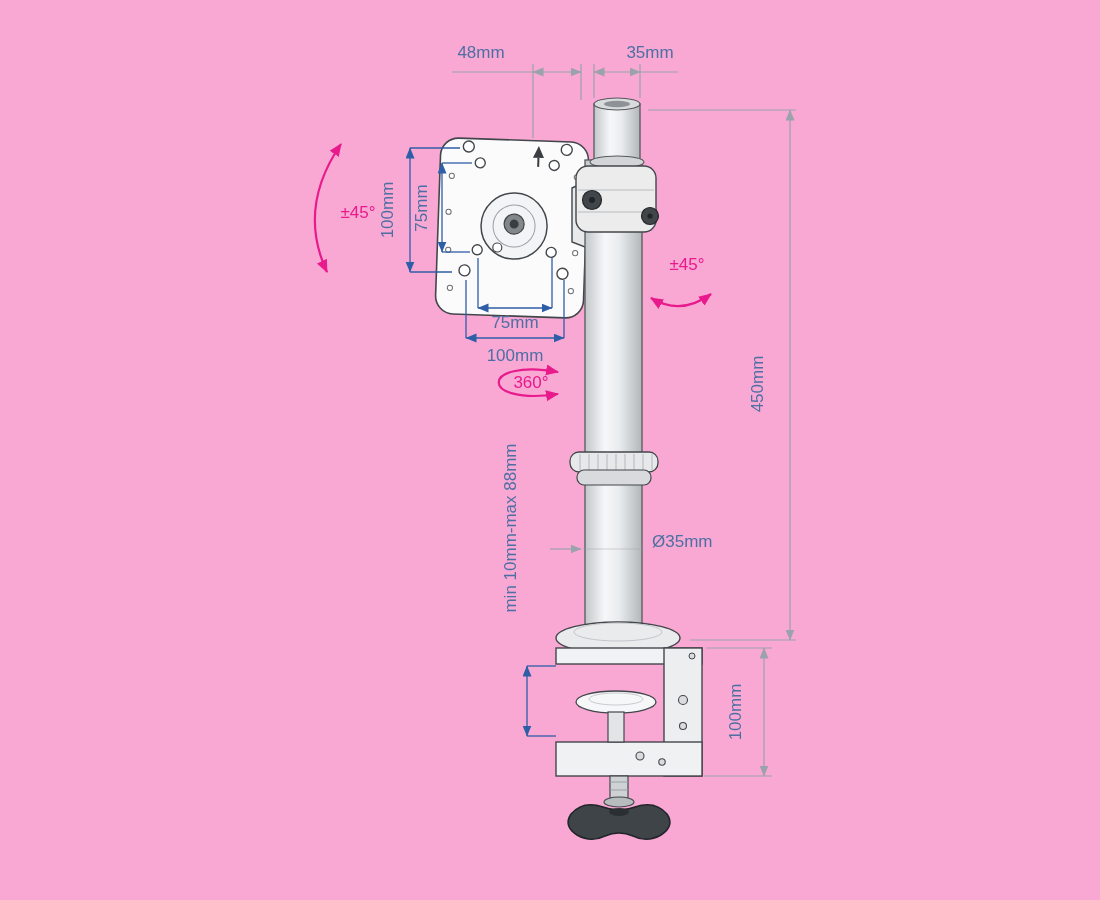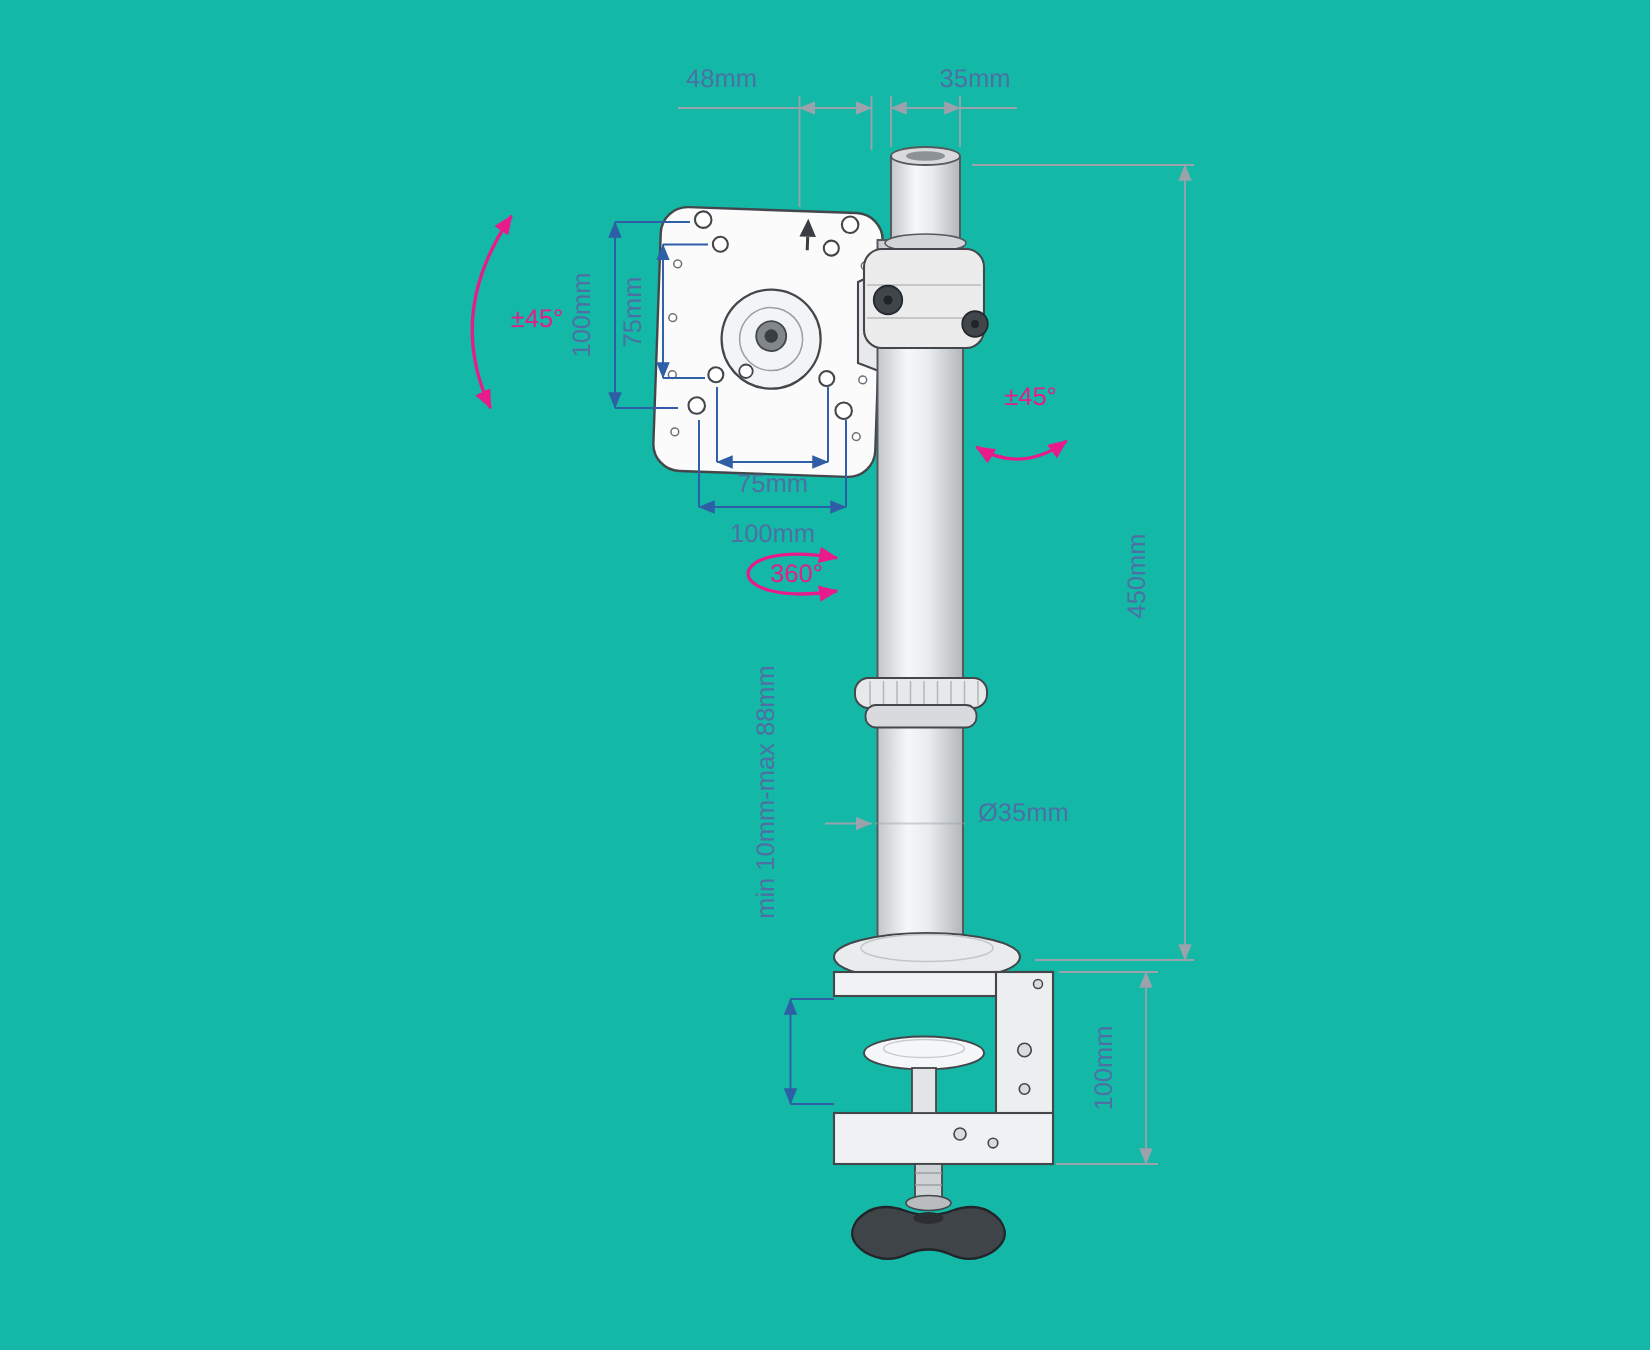--- a/index.html
+++ b/index.html
@@ -1,16 +1,16 @@
 <!DOCTYPE html>
 <html><head>
 <meta charset="utf-8">
 <style>
   html,body{margin:0;padding:0;background:#ffffff;}
-  .stage{width:1100px;height:900px;position:relative;background:#14b8a6;overflow:hidden;}
+  .stage{width:1100px;height:900px;position:relative;background:#f9a8d4;overflow:hidden;}
   svg{display:block;}
   text{font-family:"Liberation Sans", sans-serif;}
   .tDim{fill:#4d6fa3;font-size:17px;}
   .tPink{fill:#e81a8c;font-size:17px;}
   .gray{stroke:#9aa2ab;stroke-width:1.2;fill:none;}
   .blue{stroke:#2e5ea6;stroke-width:1.3;fill:none;}
   .pink{stroke:#e81a8c;stroke-width:2.2;fill:none;}
 </style>
 </head>
 <body>

